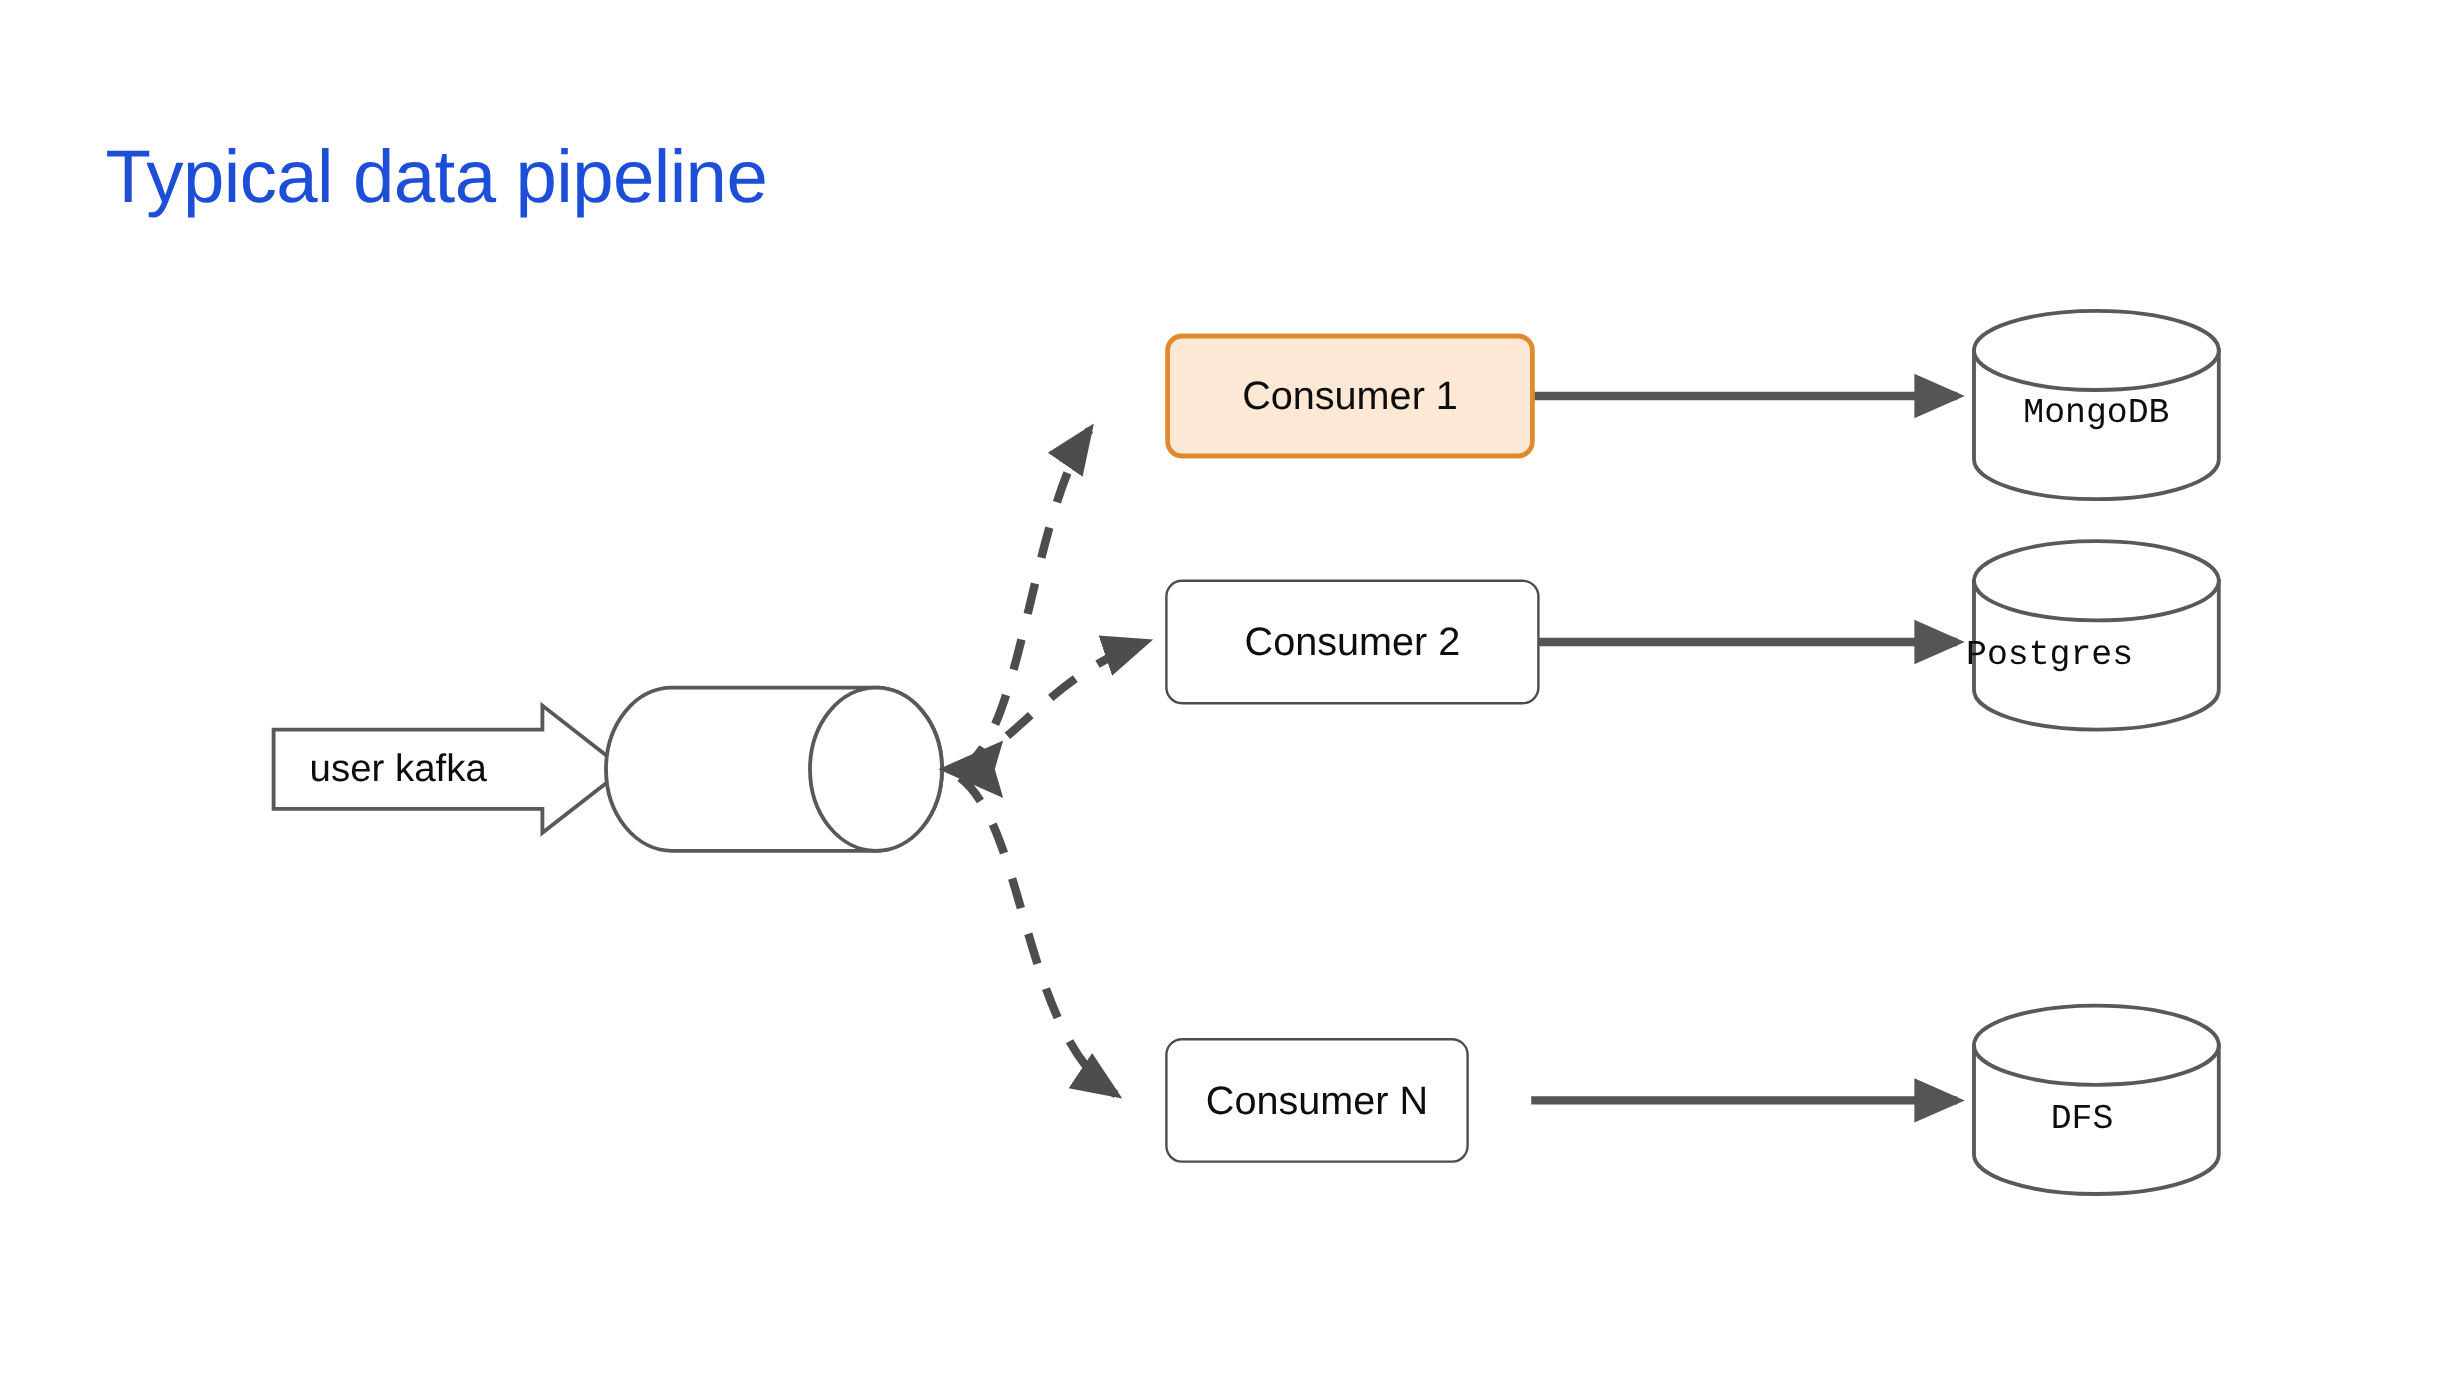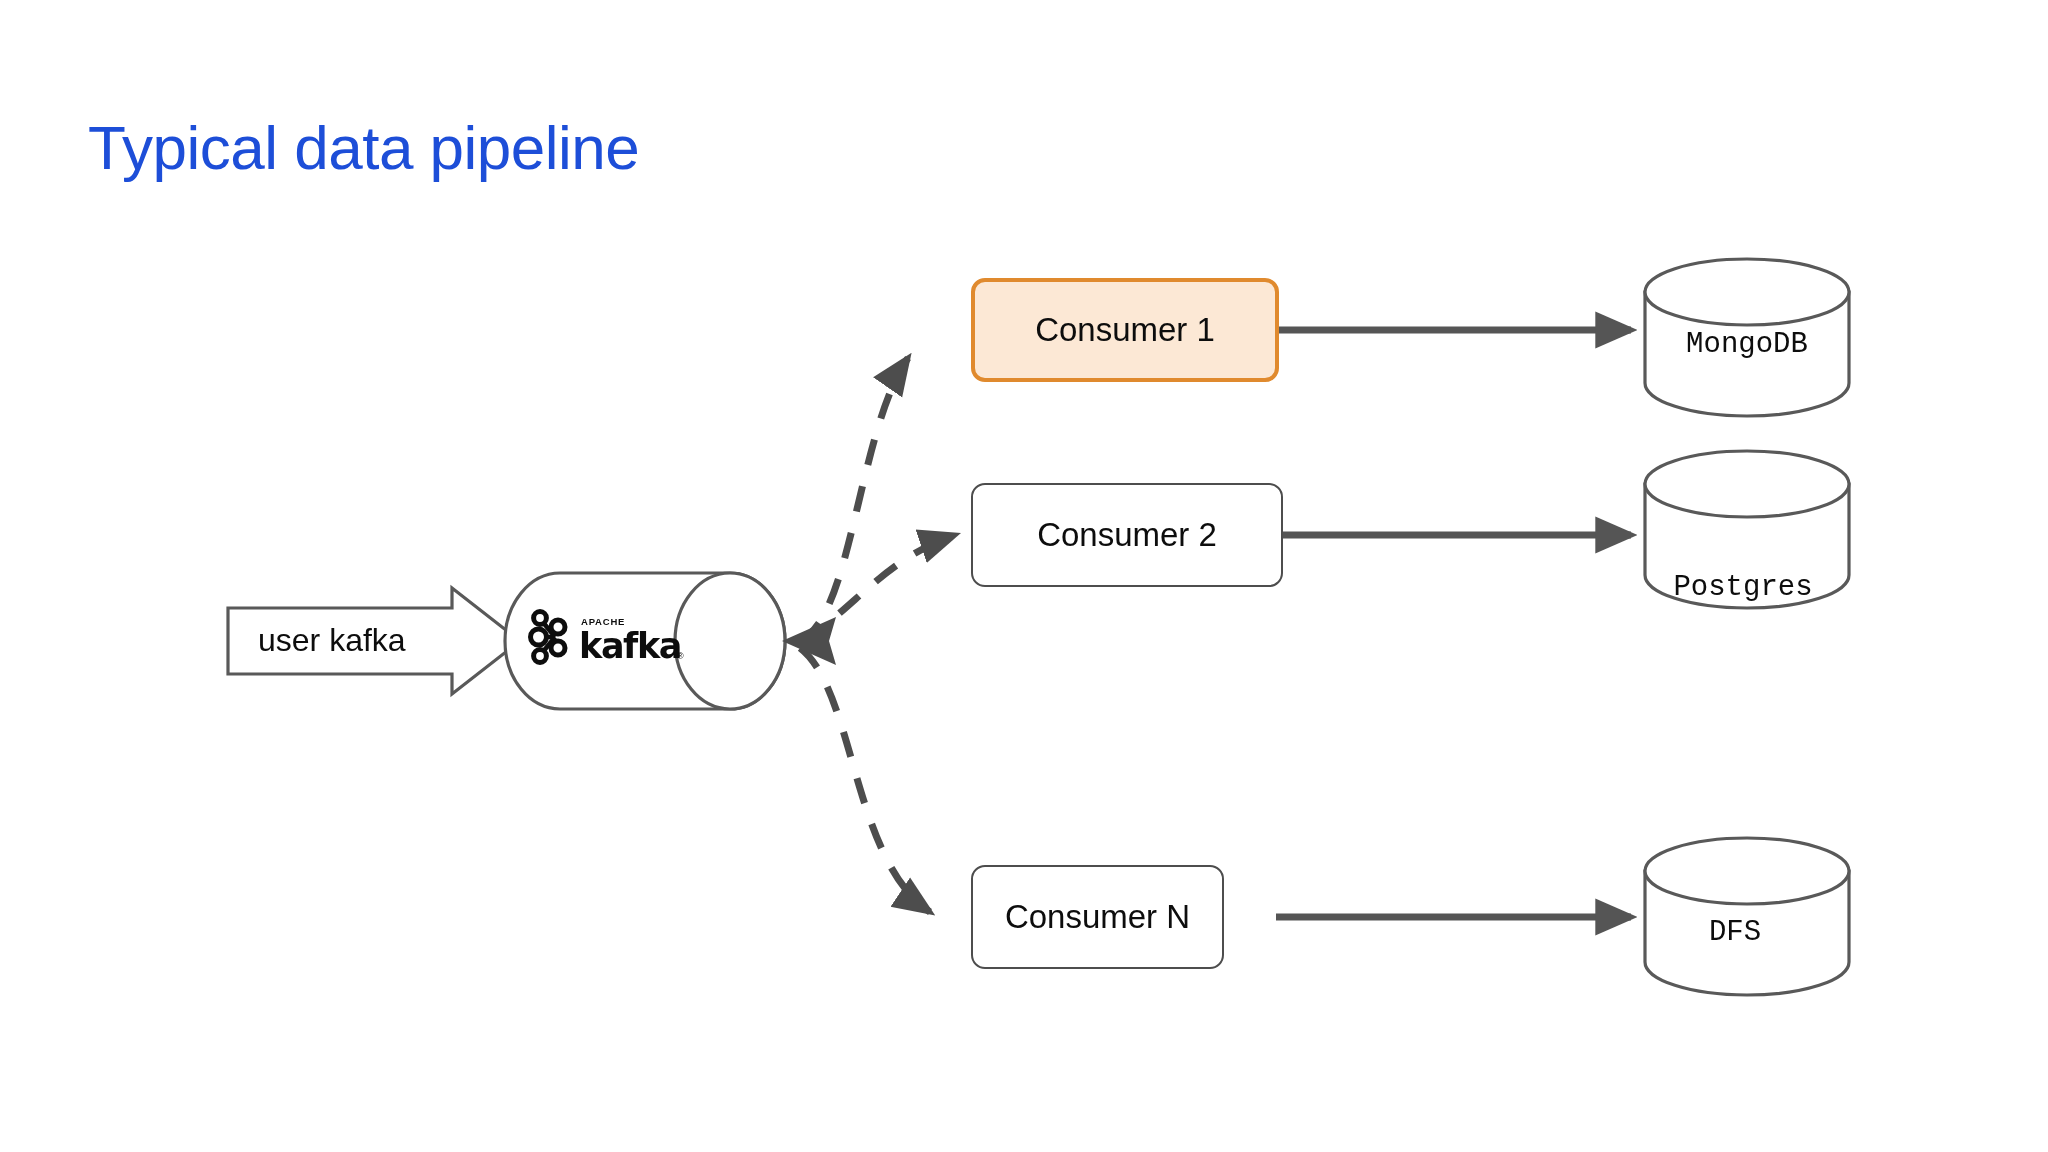--- a/index.html
+++ b/index.html
@@ -165,56 +165,34 @@
     <g>
       <path d="M 1645 871
                L 1645 962
                A 102 33 0 0 0 1849 962
                L 1849 871 Z" fill="#ffffff" stroke="#595959" stroke-width="3.2"></path>
       <ellipse cx="1747" cy="871" rx="102" ry="33" fill="#ffffff" stroke="#595959" stroke-width="3.2"></ellipse>
     </g>
 
   </svg>
 
-  <div id="kafka-logo">
-    <svg viewBox="0 0 165 62" xmlns="http://www.w3.org/2000/svg">
-
-      <g fill="none" stroke="#0d0d0d" stroke-width="4.6">
-        <line x1="17" y1="15" x2="30" y2="31"></line>
-        <line x1="17" y1="47" x2="30" y2="31"></line>
-        <line x1="17" y1="31" x2="30" y2="31"></line>
-      </g>
-      <g fill="#ffffff" stroke="#0d0d0d" stroke-width="5">
-        <circle cx="15" cy="12" r="6.4"></circle>
-        <circle cx="15" cy="50" r="6.4"></circle>
-        <circle cx="13.5" cy="31" r="8"></circle>
-        <circle cx="33" cy="21" r="7"></circle>
-        <circle cx="33" cy="42" r="7"></circle>
-      </g>
-
-      <text x="56" y="19" font-family="'Liberation Sans', sans-serif" font-size="9.5" font-weight="700" letter-spacing="0.8" fill="#0d0d0d">APACHE</text>
-
-      <text x="54" y="52" font-family="'DejaVu Sans', sans-serif" font-size="35" font-weight="700" letter-spacing="-1.4" fill="#0d0d0d">kafka</text>
-      <text x="152" y="53" font-family="'Liberation Sans', sans-serif" font-size="9" fill="#0d0d0d">®</text>
-    </svg>
-  </div>
 
   <div class="arrow-label" style="left: 258px; top: 622px;">user kafka</div>
 
   <div class="consumer-box highlight" style="left: 971px; top: 278px; width: 308px; height: 104px;">
     <span>Consumer 1</span>
   </div>
 
   <div class="consumer-box" style="left: 971px; top: 483px; width: 312px; height: 104px;">
     <span>Consumer 2</span>
   </div>
 
   <div class="consumer-box" style="left: 971px; top: 865px; width: 253px; height: 104px;">
     <span>Consumer N</span>
   </div>
 
   <div class="db-label" style="left: 1645px; top: 328px; width: 204px;">MongoDB</div>
 
-  <div class="db-label" style="left: 1625px; top: 529px; width: 236px; margin-top: 42px;">Postgres</div>
+  <div class="db-label" style="left: 1590px; top: 529px; width: 236px;">Postgres</div>
 
   <div class="db-label" style="left: 1645px; top: 916px; width: 180px;">DFS</div>
 
 </div>
 
 </body></html>

